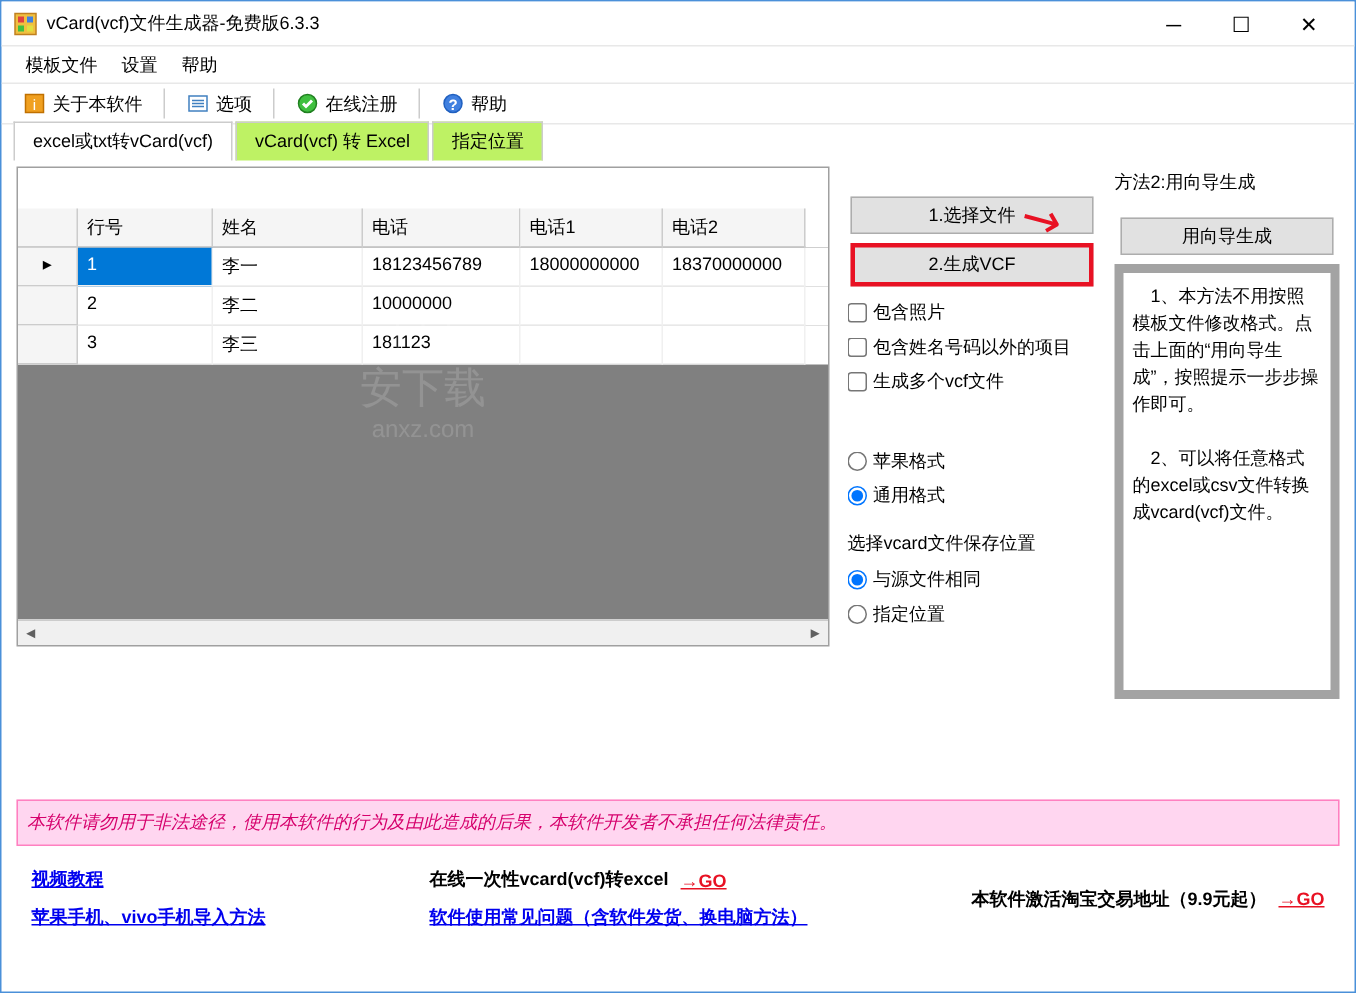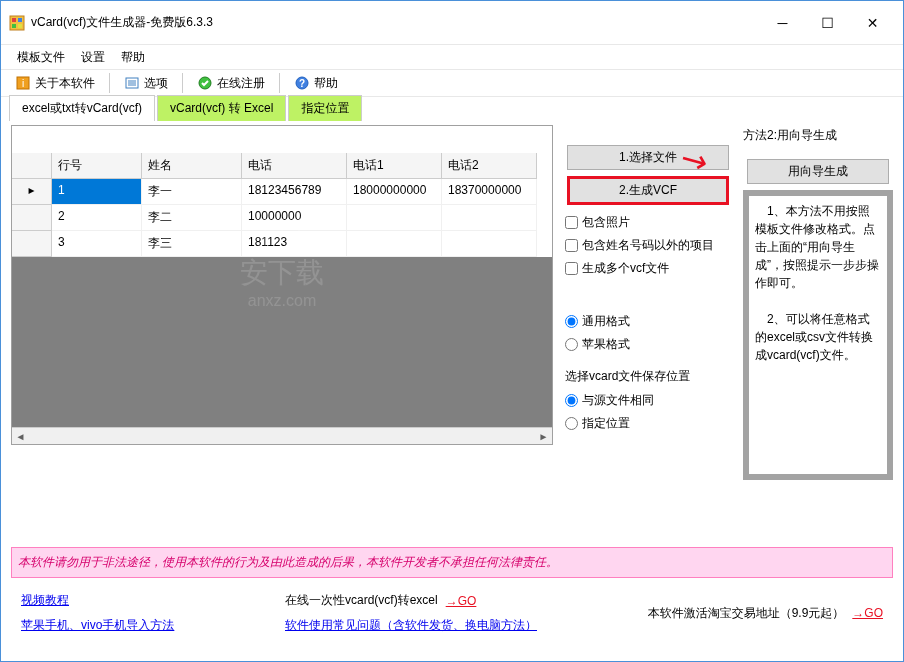--- a/index.html
+++ b/index.html
@@ -1,18 +1,18 @@
 <!DOCTYPE html>
 <html><head>
   <meta charset="utf-8">
   <style>
     * { margin: 0; padding: 0; box-sizing: border-box; font-family: "Microsoft YaHei", SimSun, Arial, sans-serif; }
     body { background: #fff; font-size: 12px; width: 904px; height: 662px; border: 1px solid #4a90d9; overflow: hidden; }
     
-    .titlebar { height: 44px; background: #fff; display: flex; align-items: center; padding: 0 8px; border-bottom: 1px solid #e8e8e8; }
+    .titlebar { height: 30px; background: #fff; display: flex; align-items: center; padding: 0 8px; border-bottom: 1px solid #e8e8e8; }
     .titlebar-icon { width: 16px; height: 16px; margin-right: 6px; }
     .titlebar-title { flex: 1; font-size: 12px; color: #000; }
     .titlebar-buttons { display: flex; }
     .titlebar-btn { width: 45px; height: 30px; display: flex; align-items: center; justify-content: center; font-size: 14px; color: #000; cursor: pointer; }
     
     .menubar { height: 24px; display: flex; align-items: center; padding: 0 8px; }
     .menu-item { padding: 3px 8px; font-size: 12px; cursor: pointer; }
     
     .toolbar { height: 28px; display: flex; align-items: center; padding: 0 8px; border-top: 1px solid #e8e8e8; border-bottom: 1px solid #e8e8e8; gap: 4px; }
     .toolbar-btn { display: flex; align-items: center; padding: 2px 6px; cursor: pointer; gap: 4px; }
@@ -59,21 +59,21 @@
     .checkbox-row input { margin: 0; }
     .radio-row { display: flex; align-items: center; padding: 3px 2px; gap: 4px; }
     .radio-row input { margin: 0; }
     .group-label { font-size: 12px; padding: 4px 2px; margin-top: 8px; }
     
     .wizard-box { border: 6px solid #a3a3a3; padding: 6px; font-size: 12px; line-height: 1.5; height: 290px; background: #fff; }
     
     .disclaimer { margin: 6px 10px; padding: 6px; background: #ffd6f0; border: 1px solid #ff80c0; color: #d6006c; font-size: 12px; font-style: italic; }
     
     .bottom-links { padding: 8px 20px; display: flex; justify-content: space-between; }
-    .link-col { display: flex; flex-direction: column; gap: 8px; }
+    .link-col { display: flex; flex-direction: column; gap: 8px; font-weight: bold; }
     .link-row { display: flex; align-items: center; gap: 8px; font-size: 12px; }
     .link { color: #0000ee; text-decoration: underline; cursor: pointer; }
     .go-link { color: #e81123; text-decoration: underline; cursor: pointer; }
     
     .svg-icon { display: inline-block; vertical-align: middle; }
   </style>
 </head>
 <body>
 
 <div class="titlebar">
@@ -211,26 +211,26 @@
     <label class="checkbox-row">
       <input type="checkbox" style="">
       <span>包含姓名号码以外的项目</span>
     </label>
     <label class="checkbox-row">
       <input type="checkbox" style="">
       <span>生成多个vcf文件</span>
     </label>
     <div style="height:30px"></div>
     <label class="radio-row">
+      <input type="radio" name="fmt" style="">
+      <span>苹果格式</span>
+    </label>
+    <label class="radio-row">
       <input type="radio" name="fmt" checked="" style="">
       <span>通用格式</span>
-    </label>
-    <label class="radio-row">
-      <input type="radio" name="fmt" style="">
-      <span>苹果格式</span>
     </label>
     <div class="group-label">选择vcard文件保存位置</div>
     <label class="radio-row">
       <input type="radio" name="save" checked="" style="">
       <span>与源文件相同</span>
     </label>
     <label class="radio-row">
       <input type="radio" name="save" style="">
       <span>指定位置</span>
     </label>

